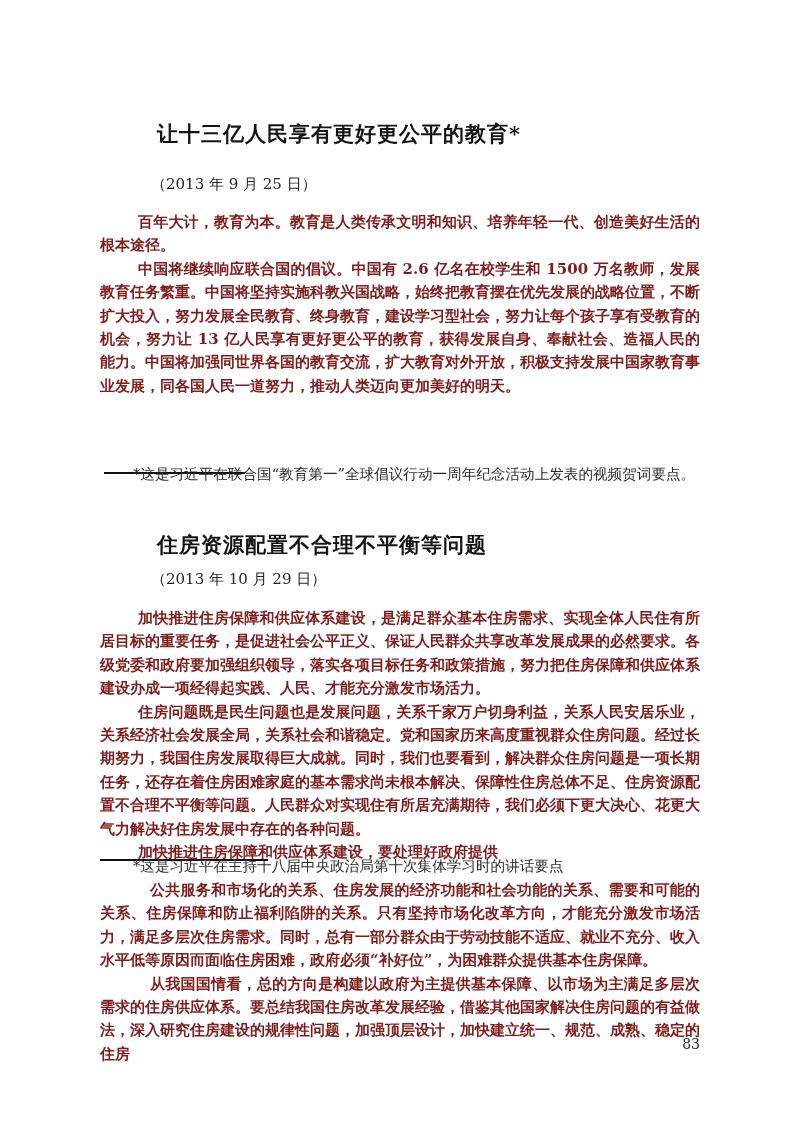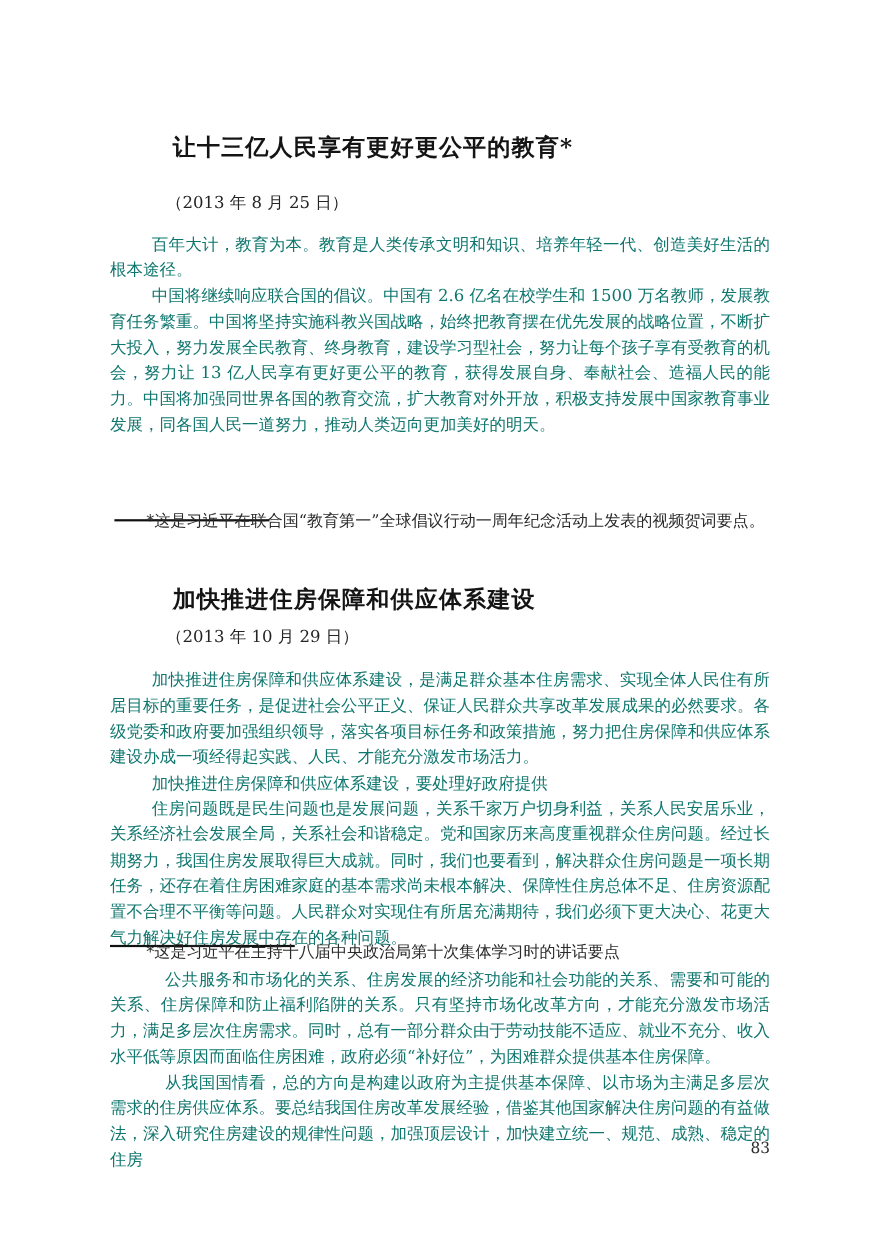--- a/index.html
+++ b/index.html
@@ -17,21 +17,21 @@
     font-size:21px;font-weight:bold;color:#141414;
     letter-spacing:1px;white-space:nowrap;margin:0;
   }
   .date{
     position:absolute;left:151px;
     font-size:15px;color:#242424;white-space:nowrap;
   }
   .body-block{
     position:absolute;left:100px;width:600px;
     font-size:15px;line-height:23.4px;
-    text-align:justify;color:#0f766e;
+    text-align:justify;color:#7f1d1d;font-weight:bold;
   }
   .body-block p{margin:0;text-indent:38px;}
   .cont-block p{margin:0;text-indent:50px;}
   .footnote-block{
     position:absolute;left:100px;width:600px;
     font-size:14.6px;line-height:23px;
     text-align:justify;color:#2a2a2a;
   }
   .footnote-block p{margin:0;text-indent:33px;}
   .fn-rule{
@@ -53,41 +53,41 @@
     text-align:right;font-size:14px;color:#2a2a2a;
   }
 </style>
 </head>
 <body>
 
 <div class="page">
 
   <h1 class="title" id="title-1">让十三亿人民享有更好更公平的教育*</h1>
 
-  <div class="date" id="date-1">（2013 年 8 月 25 日）</div>
+  <div class="date" id="date-1">（2013 年 9 月 25 日）</div>
 
   <div class="body-block" id="body-1">
     <p>百年大计，教育为本。教育是人类传承文明和知识、培养年轻一代、创造美好生活的根本途径。</p>
     <p>中国将继续响应联合国的倡议。中国有 2.6 亿名在校学生和 1500 万名教师，发展教育任务繁重。中国将坚持实施科教兴国战略，始终把教育摆在优先发展的战略位置，不断扩大投入，努力发展全民教育、终身教育，建设学习型社会，努力让每个孩子享有受教育的机会，努力让 13 亿人民享有更好更公平的教育，获得发展自身、奉献社会、造福人民的能力。中国将加强同世界各国的教育交流，扩大教育对外开放，积极支持发展中国家教育事业发展，同各国人民一道努力，推动人类迈向更加美好的明天。</p>
   </div>
 
   <div class="fn-rule" id="fn-rule-1"></div>
 
   <div class="footnote-block" id="footnote-1">
     <p>*这是习近平在联合国“教育第一”全球倡议行动一周年纪念活动上发表的视频贺词要点。</p>
   </div>
 
-  <h1 class="title" id="title-2">加快推进住房保障和供应体系建设</h1>
+  <h1 class="title" id="title-2">住房资源配置不合理不平衡等问题</h1>
 
   <div class="date" id="date-2">（2013 年 10 月 29 日）</div>
 
   <div class="body-block" id="body-2">
     <p>加快推进住房保障和供应体系建设，是满足群众基本住房需求、实现全体人民住有所居目标的重要任务，是促进社会公平正义、保证人民群众共享改革发展成果的必然要求。各级党委和政府要加强组织领导，落实各项目标任务和政策措施，努力把住房保障和供应体系建设办成一项经得起实践、人民、才能充分激发市场活力。</p>
+    <p>住房问题既是民生问题也是发展问题，关系千家万户切身利益，关系人民安居乐业，关系经济社会发展全局，关系社会和谐稳定。党和国家历来高度重视群众住房问题。经过长期努力，我国住房发展取得巨大成就。同时，我们也要看到，解决群众住房问题是一项长期任务，还存在着住房困难家庭的基本需求尚未根本解决、保障性住房总体不足、住房资源配置不合理不平衡等问题。人民群众对实现住有所居充满期待，我们必须下更大决心、花更大气力解决好住房发展中存在的各种问题。</p>
     <p>加快推进住房保障和供应体系建设，要处理好政府提供</p>
-    <p>住房问题既是民生问题也是发展问题，关系千家万户切身利益，关系人民安居乐业，关系经济社会发展全局，关系社会和谐稳定。党和国家历来高度重视群众住房问题。经过长期努力，我国住房发展取得巨大成就。同时，我们也要看到，解决群众住房问题是一项长期任务，还存在着住房困难家庭的基本需求尚未根本解决、保障性住房总体不足、住房资源配置不合理不平衡等问题。人民群众对实现住有所居充满期待，我们必须下更大决心、花更大气力解决好住房发展中存在的各种问题。</p>
   </div>
 
   <div class="fn-rule" id="fn-rule-2"></div>
 
   <div class="footnote-block" id="footnote-2">
     <p>*这是习近平在主持十八届中央政治局第十次集体学习时的讲话要点</p>
   </div>
 
   <div class="body-block cont-block" id="body-3">
     <p>公共服务和市场化的关系、住房发展的经济功能和社会功能的关系、需要和可能的关系、住房保障和防止福利陷阱的关系。只有坚持市场化改革方向，才能充分激发市场活力，满足多层次住房需求。同时，总有一部分群众由于劳动技能不适应、就业不充分、收入水平低等原因而面临住房困难，政府必须“补好位”，为困难群众提供基本住房保障。</p>

